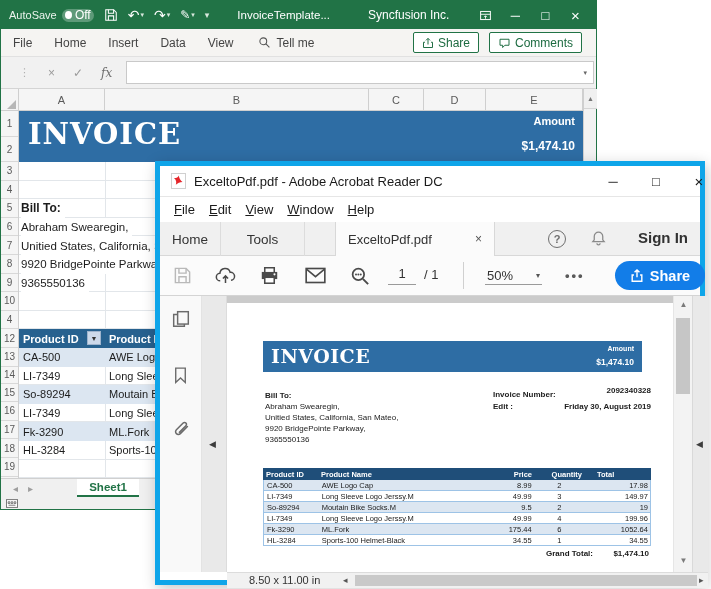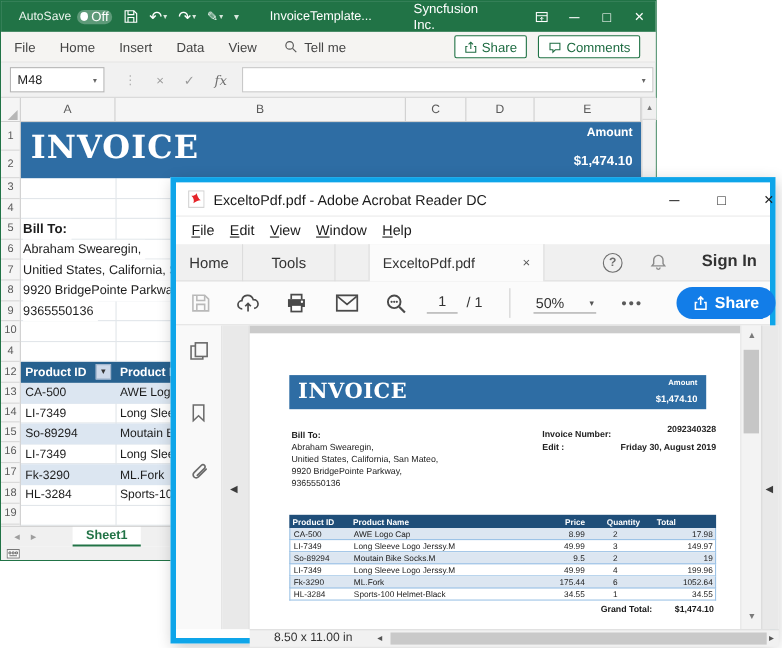--- a/index.html
+++ b/index.html
@@ -46,21 +46,21 @@
   .xl-th { height:18.6px; background:#27618f; color:#fff; font-weight:bold; font-size:11px; display:flex; align-items:center; position:relative; }
   .xl-tr { height:18.6px; display:flex; align-items:center; font-size:11px; color:#1c1c1c; }
   .band { background:#dce6f1; }
   .cid { width:86px; padding-left:4px; white-space:nowrap; overflow:hidden; }
   .cname { width:264px; padding-left:4px; white-space:nowrap; overflow:hidden; }
   .filterbtn { position:absolute; left:68px; top:2px; width:14px; height:14px; background:#cdd9ea; border:1px solid #9fb4cd; color:#333; font-size:7px; display:flex; align-items:center; justify-content:center; }
   .xl-vscroll { left:582px; top:88px; width:13px; height:389px; background:#f2f2f2; border-left:1px solid #cfcfcf; }
   .scrbtn { width:13px; height:20px; background:#f0f0f0; border-bottom:1px solid #d5d5d5; color:#777; font-size:7px; display:flex; align-items:center; justify-content:center; }
   .xl-sheetbar { left:0; top:477px; width:595px; height:19px; background:#f0f0f0; border-top:1px solid #d0d0d0; display:flex; align-items:center; }
   .sheetnav { color:#9e9e9e; font-size:10px; margin-left:12px; }
-  .sheettab { margin-left:33px; width:62px; height:18px; background:#fff; border-bottom:2px solid #217346; color:#217346; font-weight:bold; font-size:11.5px; display:flex; align-items:center; justify-content:center; }
+  .sheettab { margin-left:44px; width:62px; height:18px; background:#fff; border-bottom:2px solid #217346; color:#217346; font-weight:bold; font-size:11.5px; display:flex; align-items:center; justify-content:center; }
   .xl-statusbar { left:0; top:496px; width:595px; height:12px; background:#f0f0f0; display:flex; align-items:center; }
 
   
   #acrobat-window { left:155px; top:161px; width:550px; height:424px; background:#fff; border:5px solid #0ea5e9; box-shadow:2px 4px 14px rgba(0,0,0,.22); }
   .ac-titlebar { left:0; top:0; width:100%; height:31px; background:#fff; border-bottom:1px solid #e6e6e6; display:flex; align-items:center; }
   .ac-title { font-size:13px; color:#1a1a1a; margin-left:8px; }
   .ac-ctl { position:absolute; top:0; width:34px; height:30px; display:flex; align-items:center; justify-content:center; font-size:13px; color:#1a1a1a; }
   .ac-menubar { left:0; top:31px; width:100%; height:25px; background:#fff; display:flex; align-items:center; }
   .acr-menu-item { display:inline-block; font-size:13px; color:#1a1a1a; margin-left:14px; }
   .acr-menu-item::first-letter { text-decoration:underline; }
@@ -113,21 +113,21 @@
   svg { display:block; }
 </style>
 </head>
 <body>
 
 <div id="canvas">
 
   <div id="excel-window" class="abs">
 
     <div class="abs xl-titlebar">
-      <span class="t" style="margin-left:16px">AutoSave</span>
+      <span class="t" style="margin-left:8px">AutoSave</span>
       <span class="autosave-pill">
         <span class="autosave-dot"></span>
         <span class="autosave-off">Off</span>
       </span>
       <span class="qat-ico">
         <svg width="14" height="14" viewBox="0 0 16 16">
             <path d="M2 2h9l3 3v9H2z" fill="none" stroke="#fff" stroke-width="1.2"></path>
             <path d="M5 2v4h6V2M5 14V9h6v5" fill="none" stroke="#fff" stroke-width="1.2"></path>
           </svg>
       </span>
@@ -174,24 +174,20 @@
       </span>
       <span class="green-btn" style="margin-left:10px;margin-right:14px">
         <svg width="13" height="12" viewBox="0 0 16 16">
             <path d="M2 3h12v8H8.5L5.5 14v-3H2z" fill="none" stroke="#1d6b41" stroke-width="1.3"></path>
           </svg>
         <span>Comments</span>
       </span>
     </div>
 
     <div class="abs xl-formulabar">
-      <span class="namebox">
-        <span>M48</span>
-        <span style="font-size:7px;color:#666">▾</span>
-      </span>
       <span class="fbtn" style="color:#b0b0b0;font-size:11px">⋮</span>
       <span class="fbtn">×</span>
       <span class="fbtn">✓</span>
       <span class="fbtn fx">fx</span>
       <span class="formula-input">
         <span style="font-size:7px;color:#666">▾</span>
       </span>
     </div>
 
     <div class="abs xl-colheaders">

